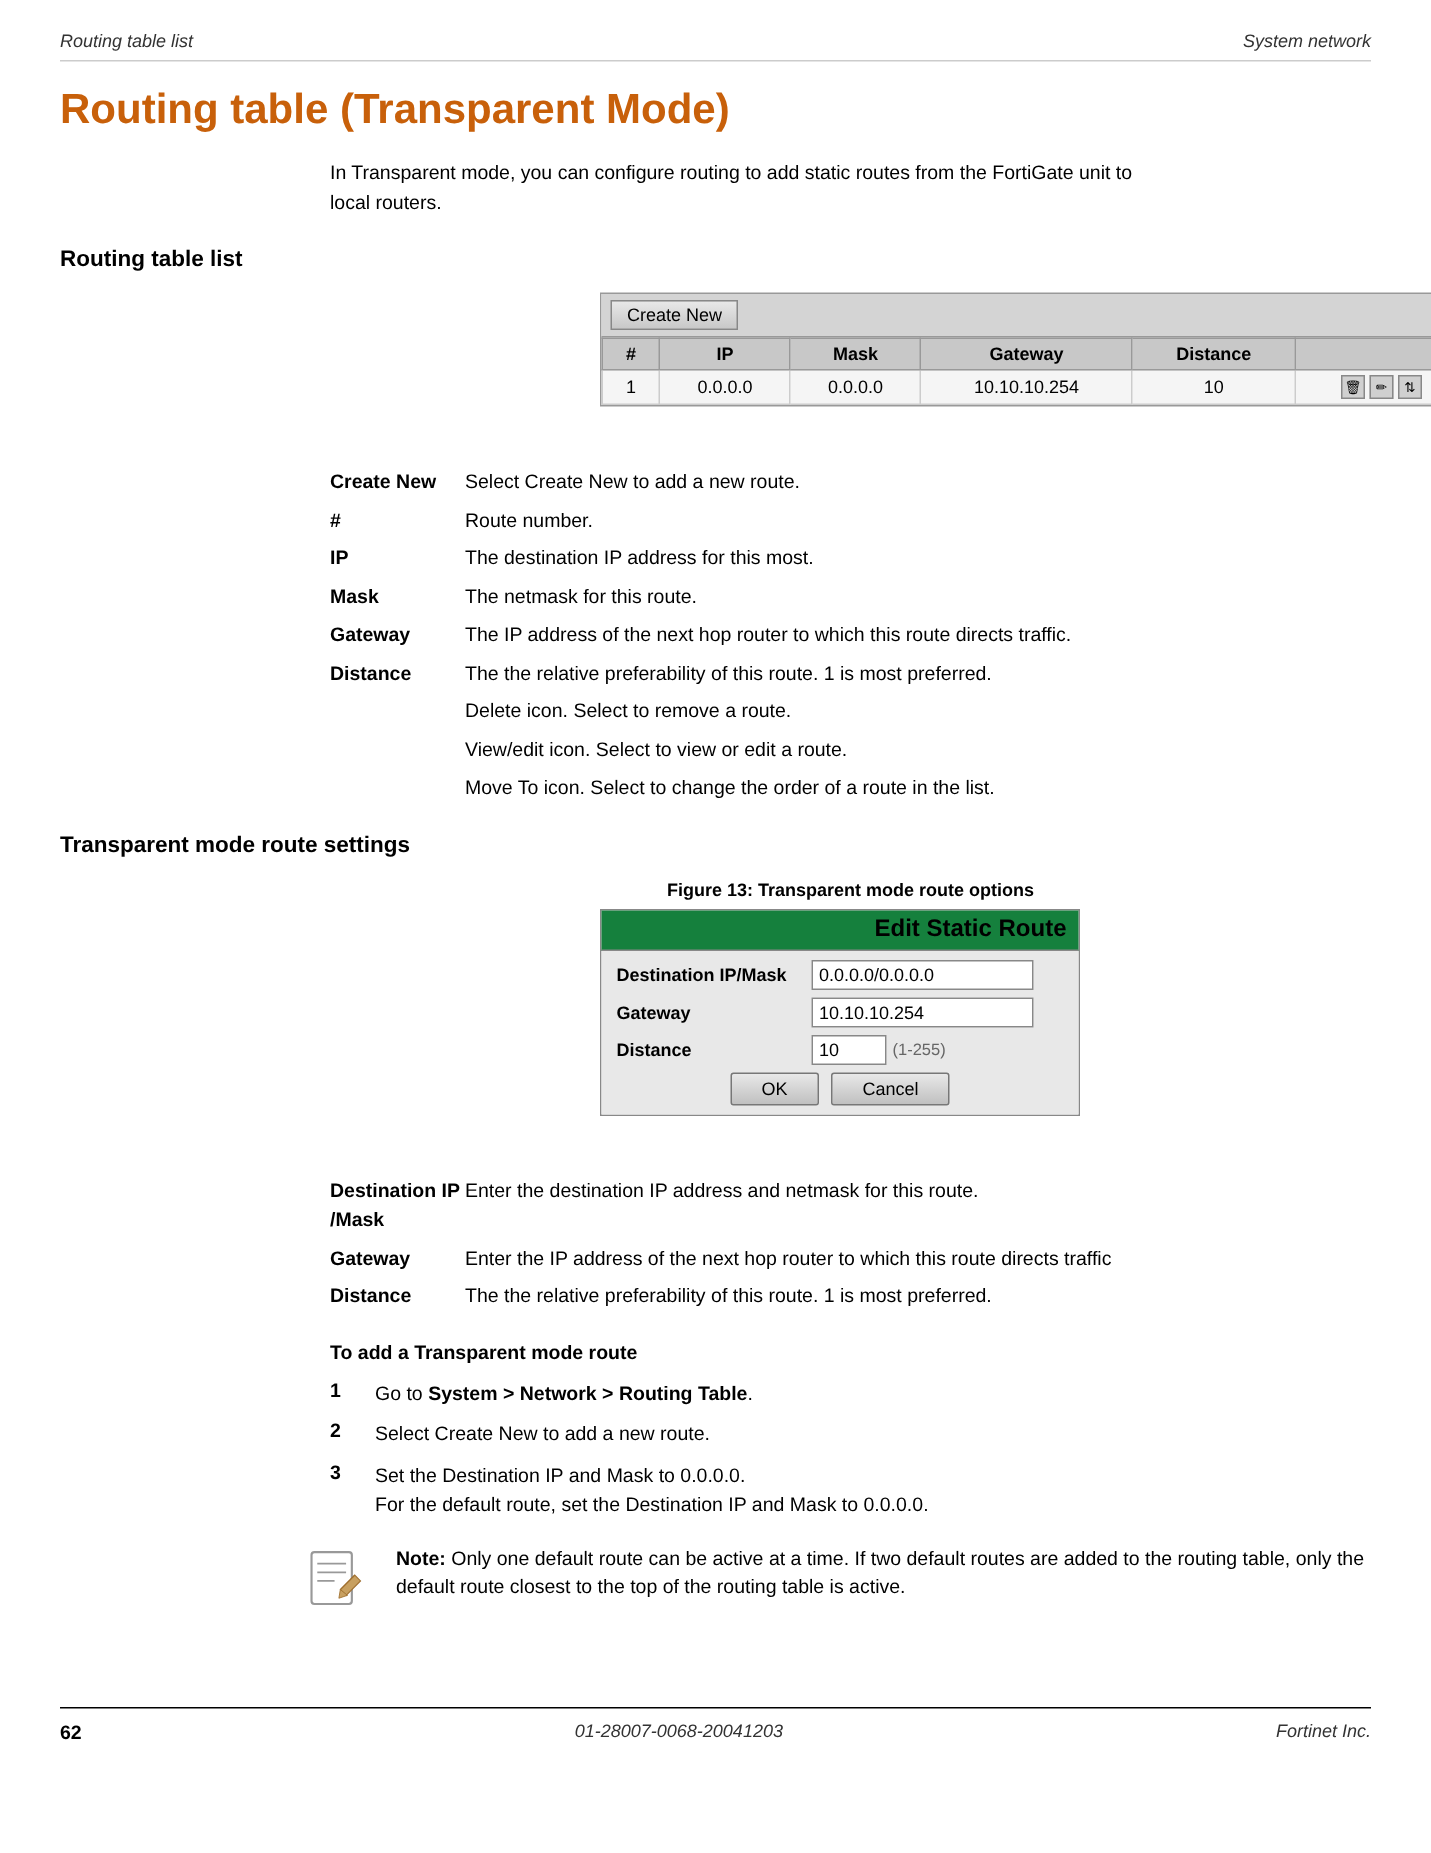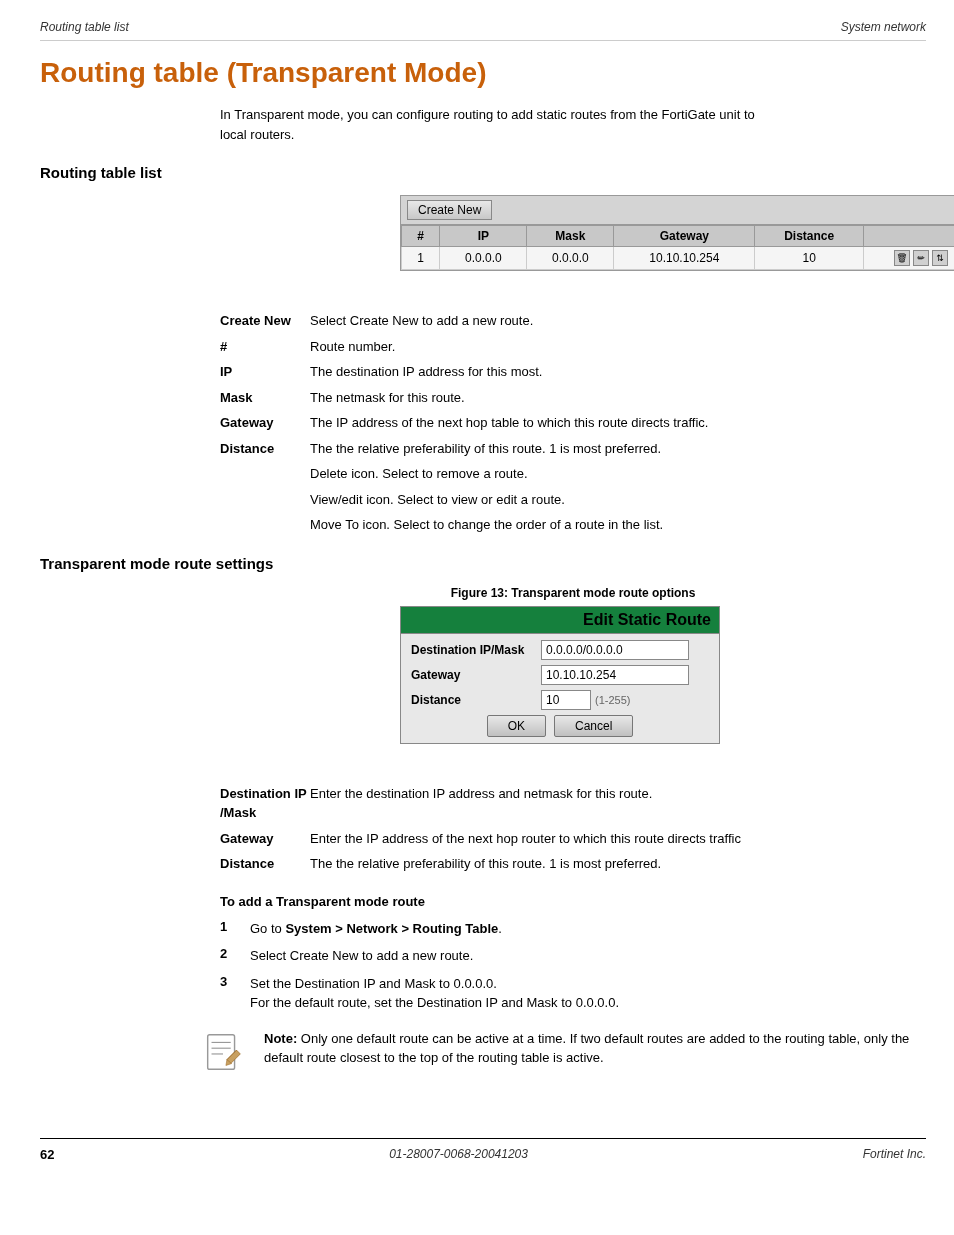--- a/index.html
+++ b/index.html
@@ -10,21 +10,21 @@
       background: #fff;
       width: 954px;
       min-height: 1235px;
       padding: 0;
     }
 
     .page-wrapper {
       width: 954px;
       min-height: 1235px;
       background: #fff;
-      padding: 20px 28px 40px 40px;
+      padding: 20px 40px 40px 40px;
     }
 
     
     .page-header {
       display: flex;
       justify-content: space-between;
       align-items: flex-start;
       border-bottom: 1px solid #ccc;
       padding-bottom: 6px;
       margin-bottom: 16px;
@@ -387,21 +387,21 @@
       <div class="desc-row">
         <span class="desc-term">IP</span>
         <span class="desc-def">The destination IP address for this most.</span>
       </div>
       <div class="desc-row">
         <span class="desc-term">Mask</span>
         <span class="desc-def">The netmask for this route.</span>
       </div>
       <div class="desc-row">
         <span class="desc-term">Gateway</span>
-        <span class="desc-def">The IP address of the next hop table to which this route directs traffic.</span>
+        <span class="desc-def">The IP address of the next hop router to which this route directs traffic.</span>
       </div>
       <div class="desc-row">
         <span class="desc-term">Distance</span>
         <span class="desc-def">The the relative preferability of this route. 1 is most preferred.</span>
       </div>
       <div class="desc-row">
         <span class="desc-term"></span>
         <span class="desc-def">Delete icon. Select to remove a route.</span>
       </div>
       <div class="desc-row">

